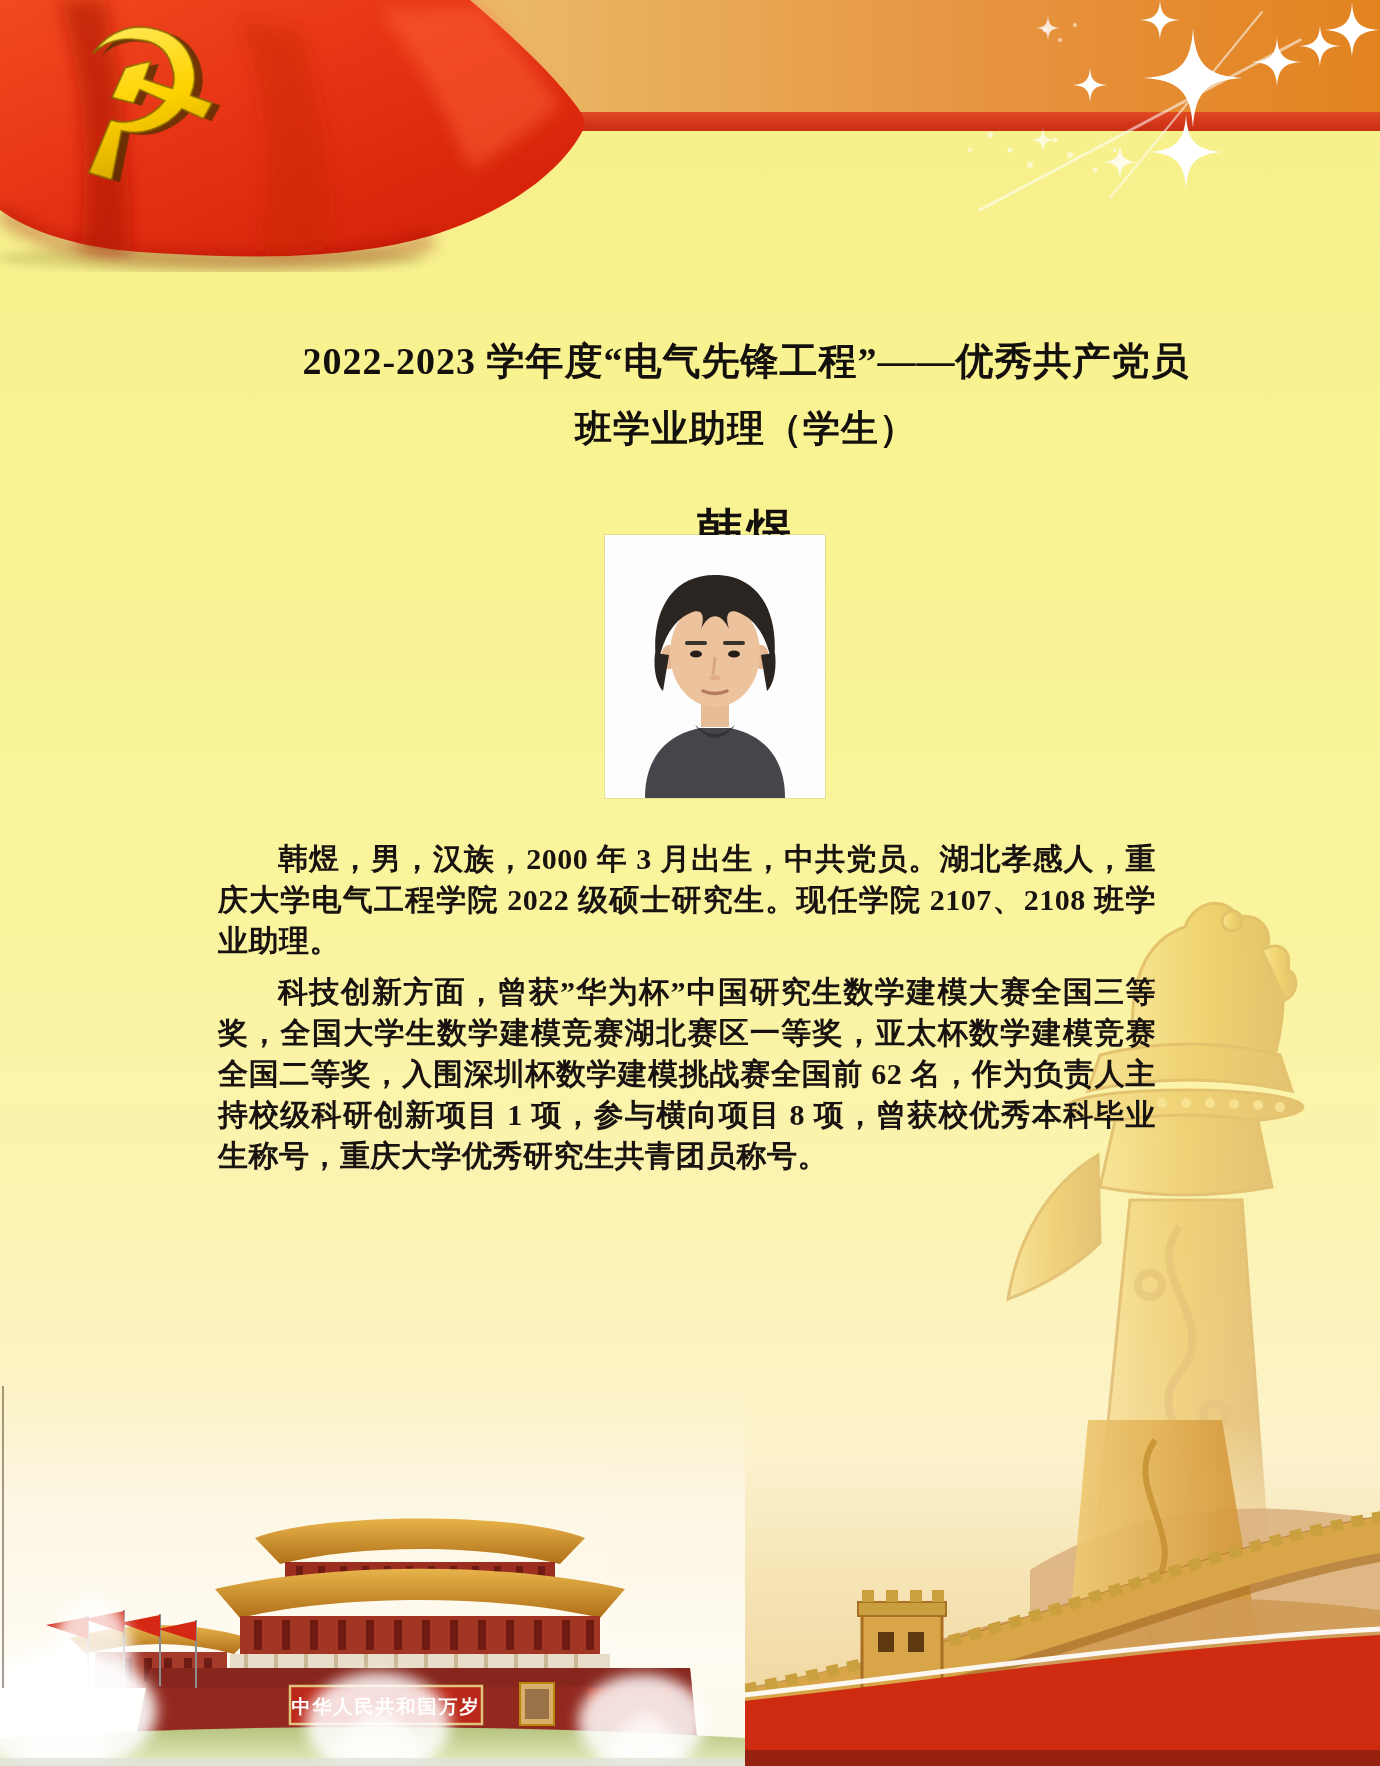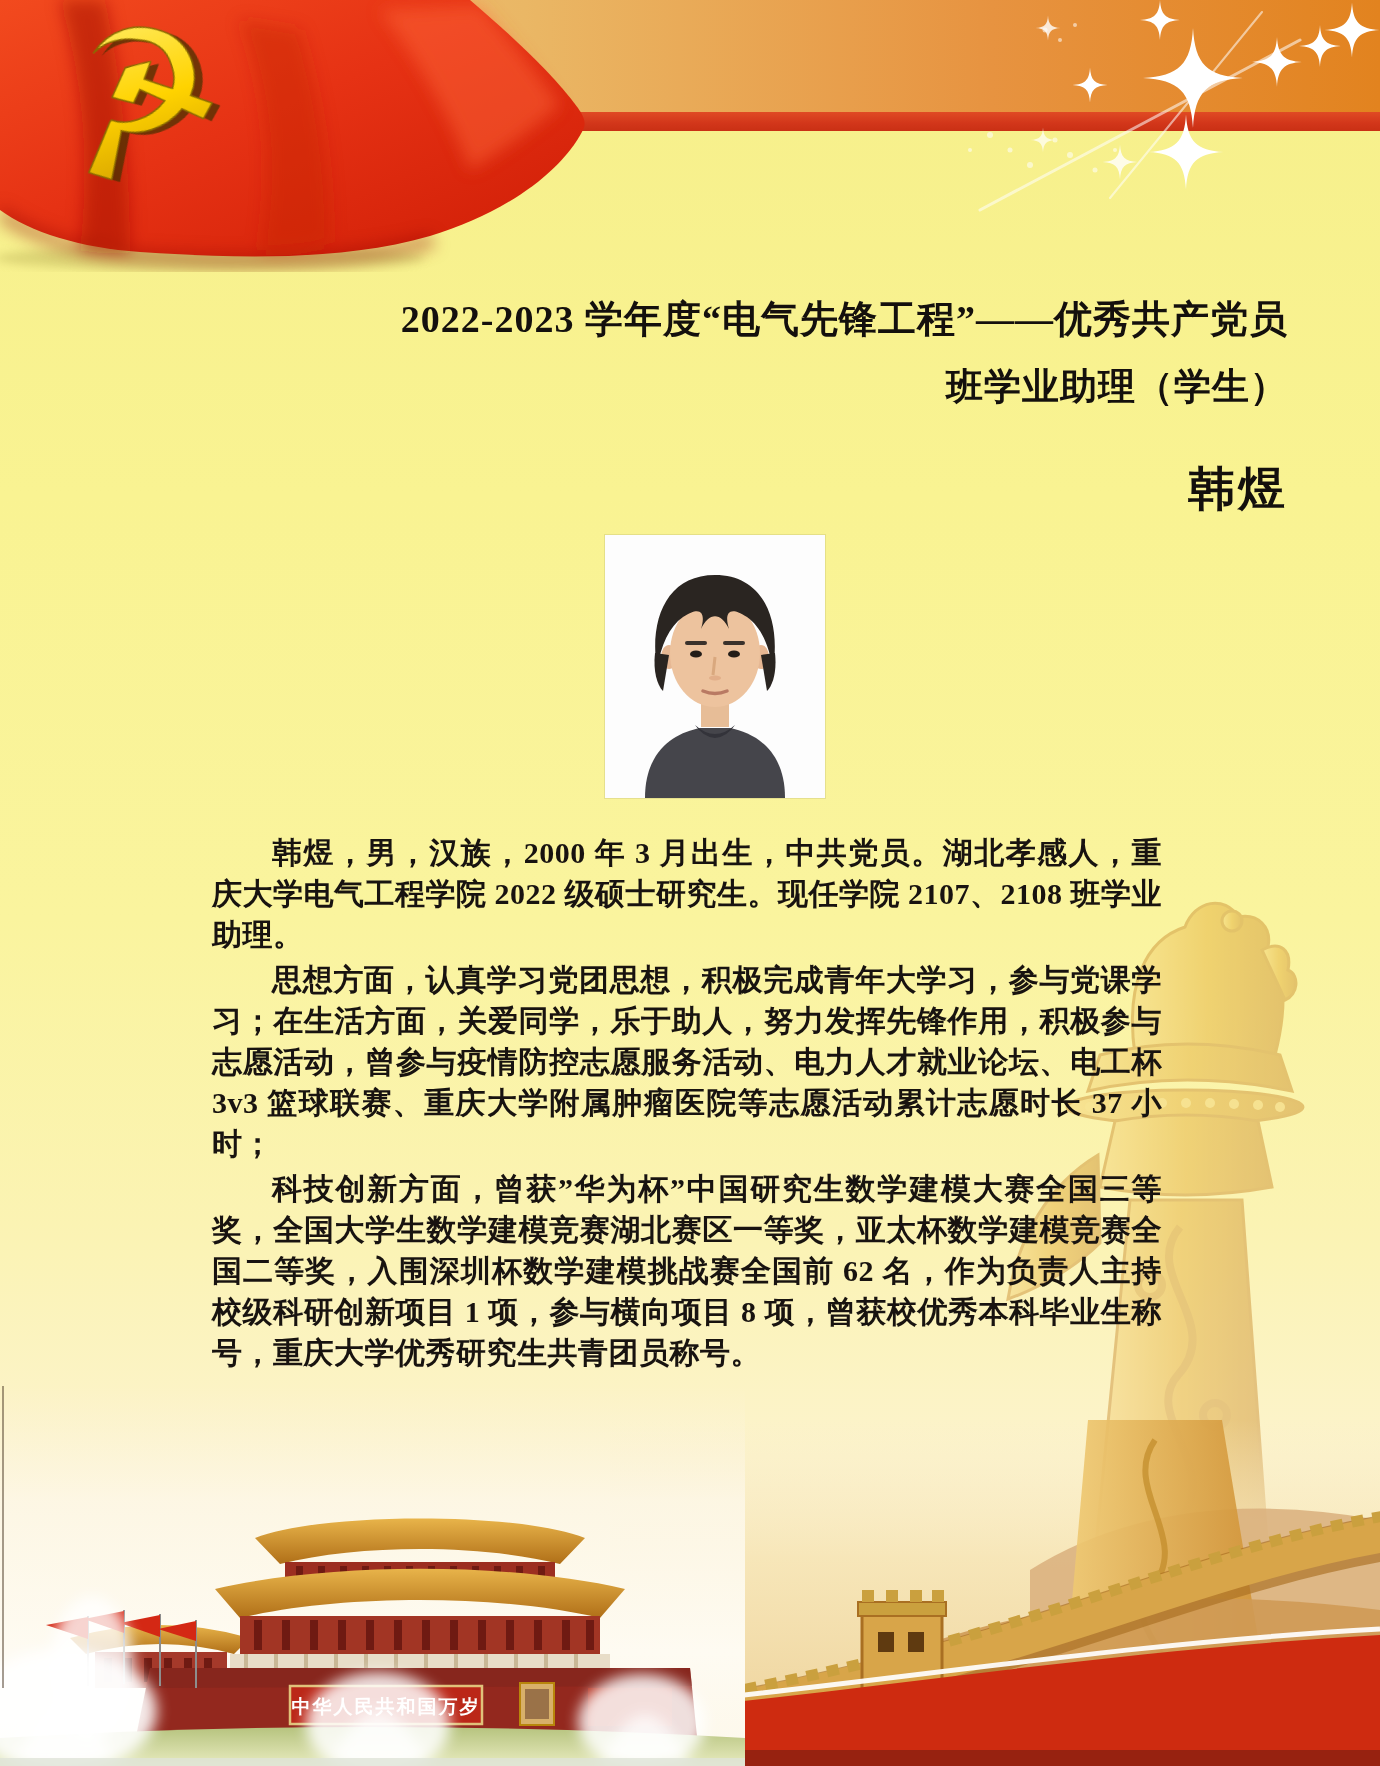--- a/index.html
+++ b/index.html
@@ -16,34 +16,34 @@
     position:absolute; left:0; top:112px; width:1380px; height:19px; z-index:1;
     background:linear-gradient(180deg,#e04a24 0%,#d2361a 60%,#c93014 100%);
   }
   .sparkles{position:absolute; left:860px; top:0; width:520px; height:230px; z-index:2;}
   .flag{position:absolute; left:0; top:0; width:780px; height:272px; z-index:3;}
   .watermark{position:absolute; left:980px; top:855px; width:400px; height:700px; z-index:1; opacity:.45;}
   .scene-wall{position:absolute; left:610px; top:1420px; width:770px; height:346px; z-index:2;}
   .scene-gate{position:absolute; left:0; top:1386px; width:745px; height:380px; z-index:3;}
   .edge-line{position:absolute; left:2px; top:1386px; width:2px; height:302px; background:rgba(75,58,38,.5); z-index:4;}
   .title-line1,.title-line2,.person-name{
-    position:absolute; left:148px; width:1140px; text-align:right; z-index:5;
-    color:#14100d; font-weight:700; letter-spacing:1px; white-space:nowrap;
+    position:absolute; left:176px; width:1140px; text-align:center; z-index:5;
+    color:#14100d; font-weight:700; letter-spacing:1px; white-space:nowrap;margin-top:42px;
   }
   .title-line1{top:294px; font-size:38px;}
   .title-line2{top:362px; font-size:37px;}
   .person-name{top:458px; font-size:47px; letter-spacing:3px;}
   .photo{position:absolute; left:605px; top:535px; width:220px; height:263px; z-index:5; background:#fdfdfd; box-shadow:0 0 0 1px rgba(0,0,0,.08);}
   .photo svg{display:block; width:100%; height:100%;}
   .profile-text{
     position:absolute; left:208px; top:828px; width:958px; z-index:5;
     font-size:30px; line-height:41px; font-weight:700; color:#181310;
     text-align:justify; letter-spacing:.5px;
   }
-  .profile-text p{margin:4px; text-indent:2em;}
+  .profile-text p{margin:10px; text-indent:2em;}
 </style>
 </head>
 <body>
 
 <div class="page">
 
   <div class="band-orange"></div>
   <div class="band-red"></div>
 
   <svg class="sparkles" viewBox="0 0 520 230">
@@ -345,17 +345,16 @@
       <ellipse cx="91" cy="119" rx="6" ry="3.6" fill="#241d18"></ellipse>
       <ellipse cx="129" cy="119" rx="6" ry="3.6" fill="#241d18"></ellipse>
       <path d="M110,122 L108,140" stroke="#d9a87e" stroke-width="3" fill="none"></path>
       <ellipse cx="110" cy="143" rx="6" ry="2.5" fill="#dea983" opacity=".8"></ellipse>
       <path d="M98,156 Q110,161 122,156" stroke="#b97a63" stroke-width="3.5" fill="none" stroke-linecap="round"></path>
     </svg>
   </div>
 
   <div class="profile-text">
     <p>韩煜，男，汉族，2000 年 3 月出生，中共党员。湖北孝感人，重庆大学电气工程学院 2022 级硕士研究生。现任学院 2107、2108 班学业助理。</p>
-    <p>思想方面，认真学习党团思想，积极完成青年大学习，参与党课学习；在生活方面，关爱同学，乐于助人，努力发挥先锋作用，积极参与志愿活动，曾参与疫情防控志愿服务活动、电力人才就业论坛、电工杯 3v3 篮球联赛、重庆大学附属肿瘤医院等志愿活动累计志愿时长 37 小时；</p>
     <p>科技创新方面，曾获”华为杯”中国研究生数学建模大赛全国三等奖，全国大学生数学建模竞赛湖北赛区一等奖，亚太杯数学建模竞赛全国二等奖，入围深圳杯数学建模挑战赛全国前 62 名，作为负责人主持校级科研创新项目 1 项，参与横向项目 8 项，曾获校优秀本科毕业生称号，重庆大学优秀研究生共青团员称号。</p>
   </div>
 
 </div>
 
 </body></html>

